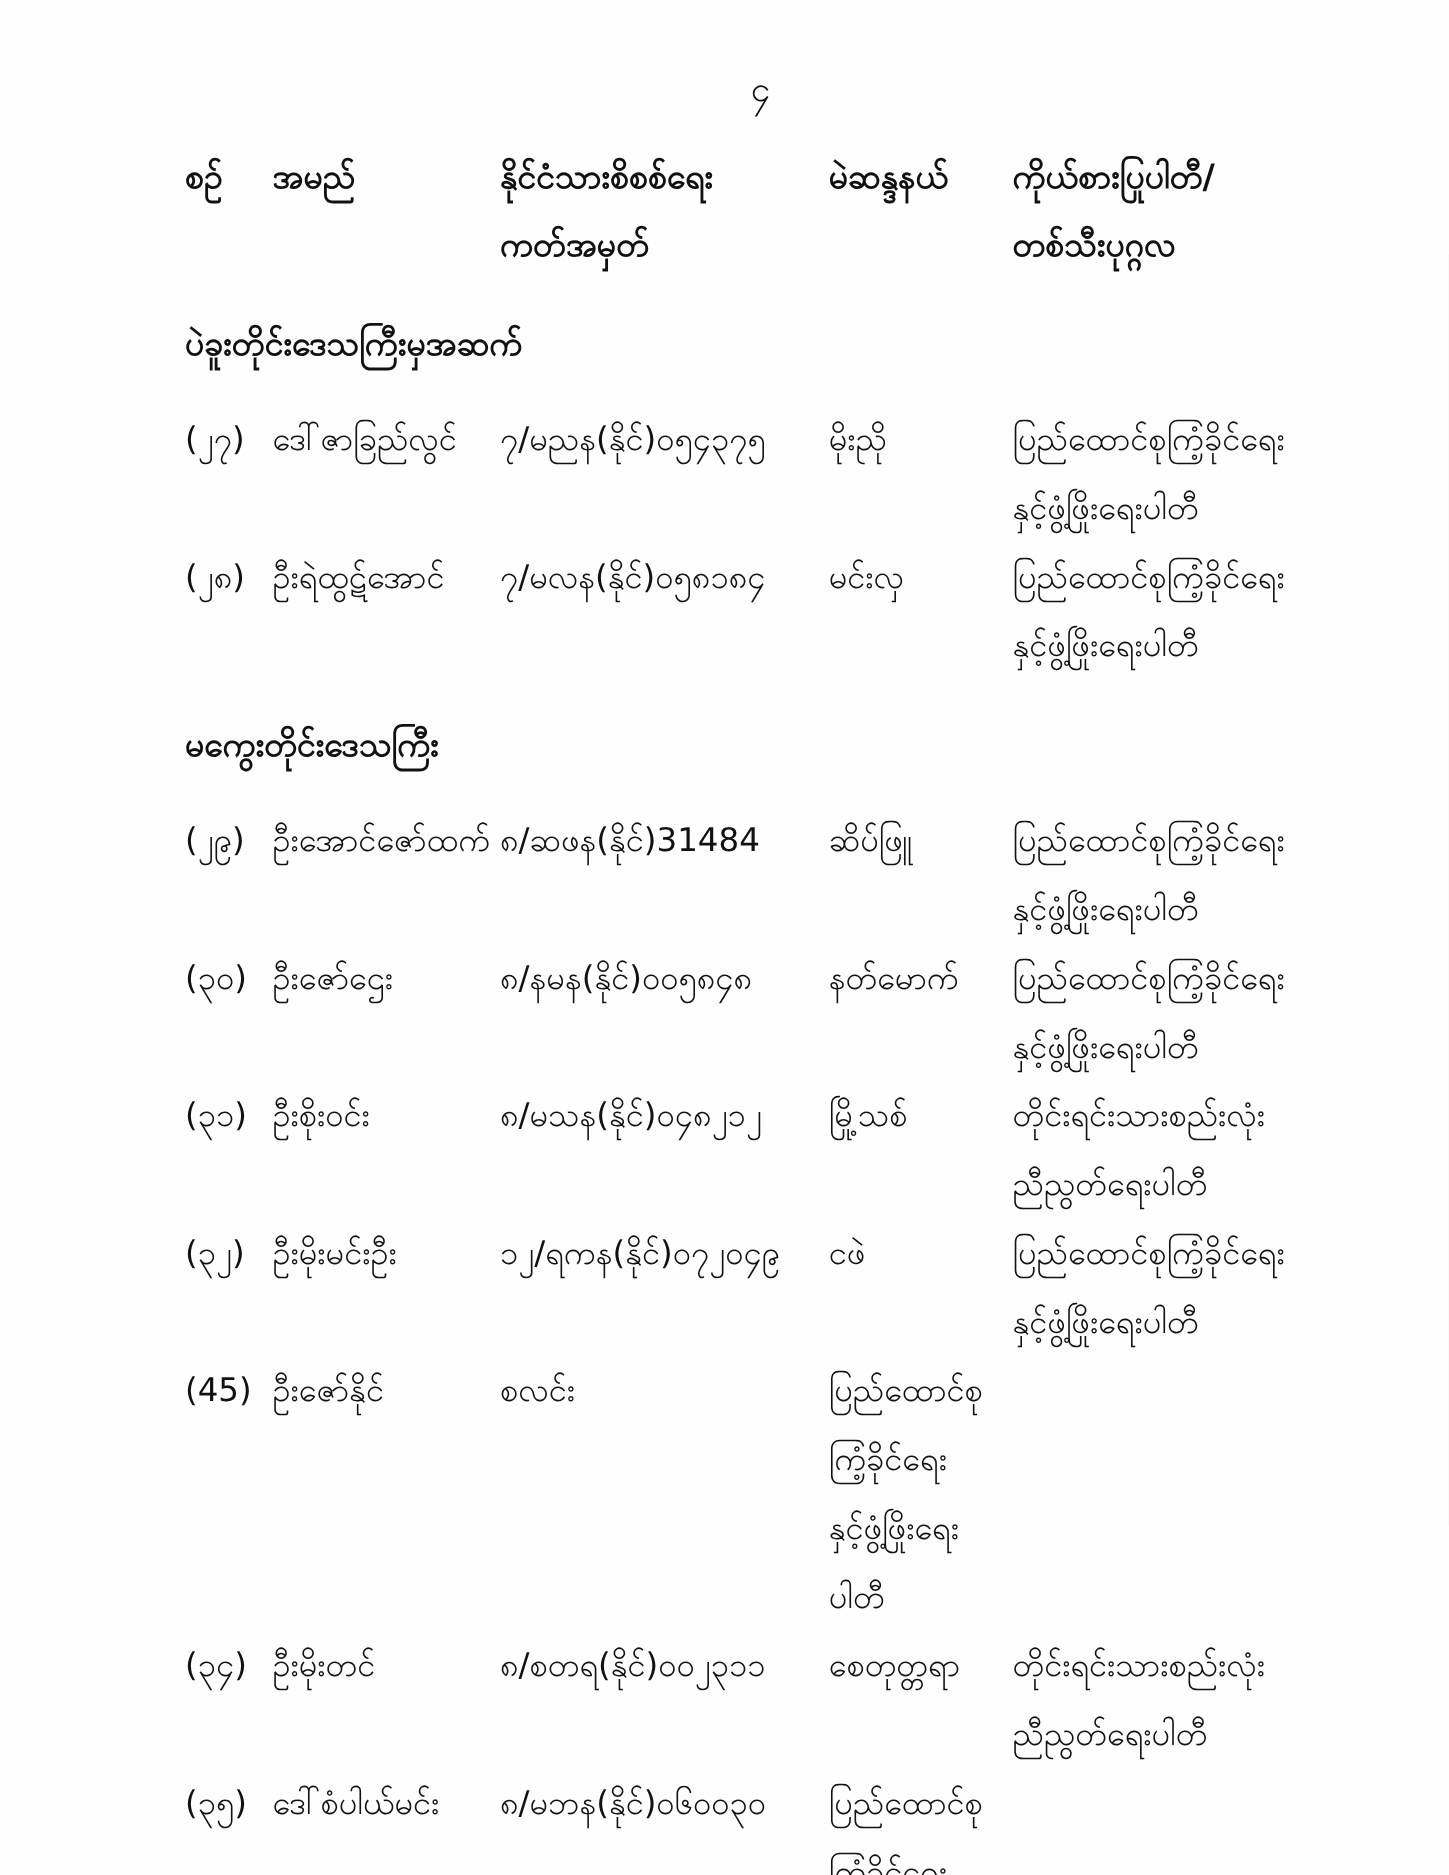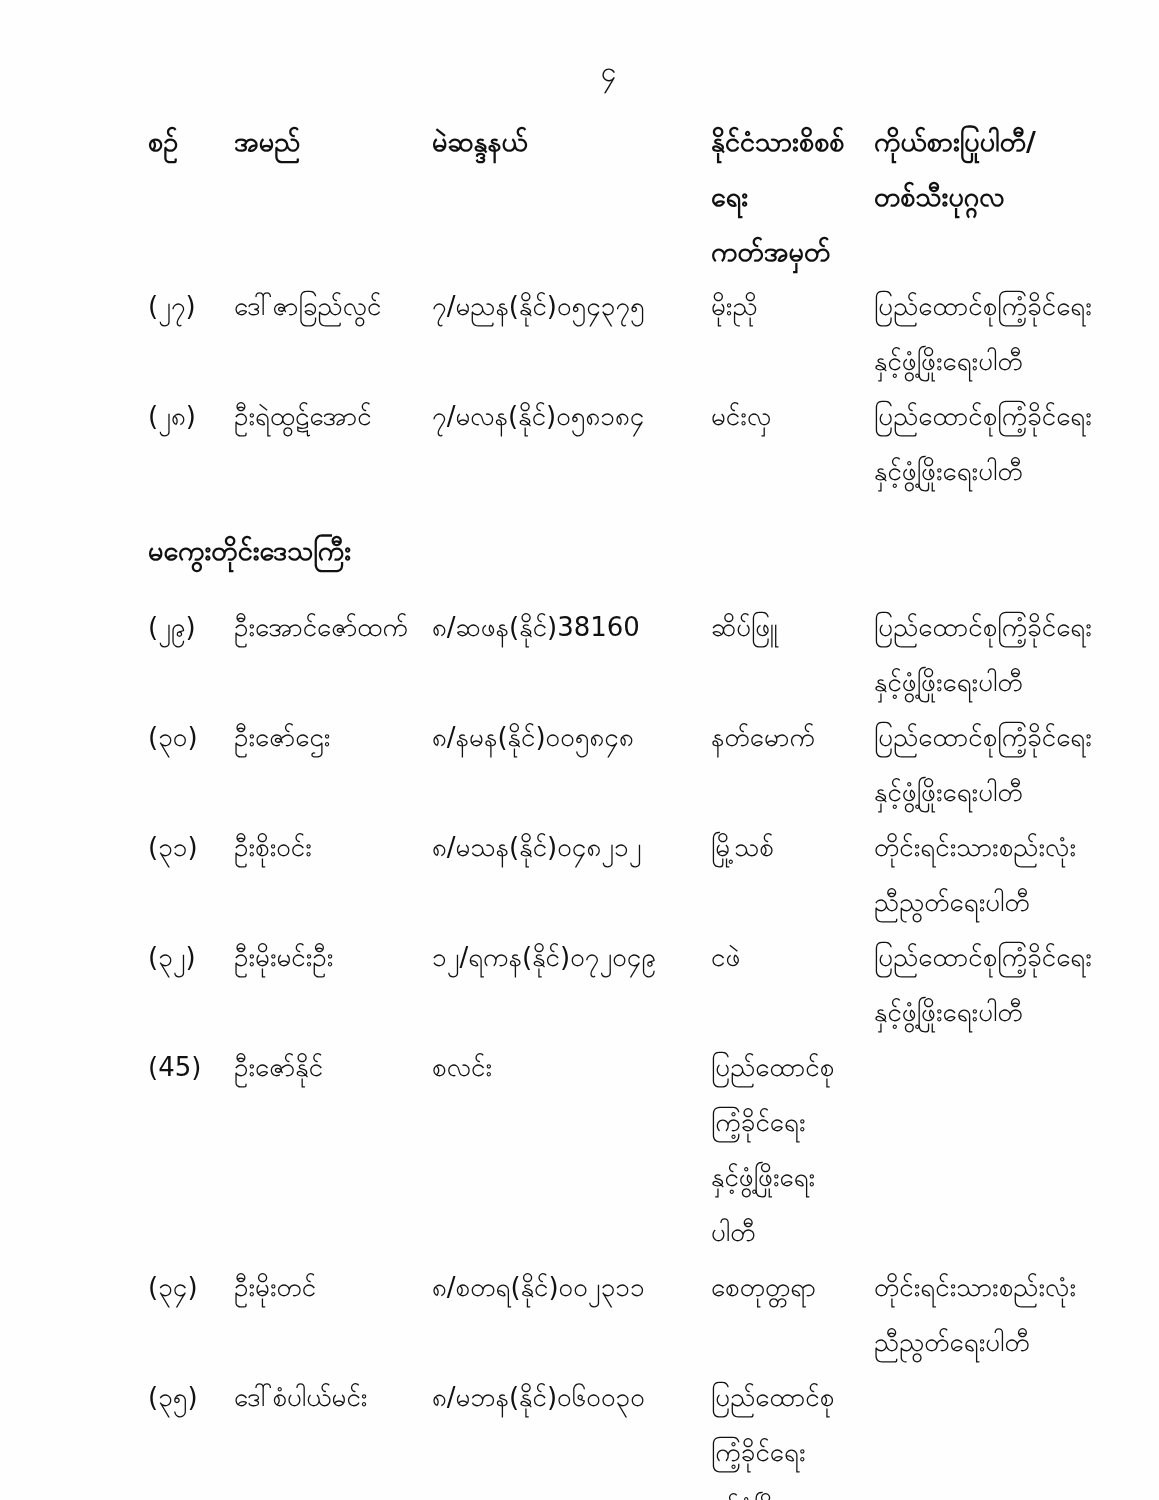--- a/index.html
+++ b/index.html
@@ -23,21 +23,21 @@
     text-align: center;
     font-size: 28px;
     line-height: 40px;
     margin-bottom: 22px;
     
     margin-left: -30px;
   }
   .row-grid {
     display: grid;
     grid-template-columns: 70px 182px 263px 147px 1fr;
-    column-gap: 16px;
+    column-gap: 0;
     align-items: start;
   }
   .cell {
     font-size: 26px;
     line-height: 55px;
   }
   .cell .line { display: block; }
   .table-header .cell {
     font-weight: bold;
     font-size: 27px;
@@ -62,33 +62,34 @@
   <div class="page-number">၄</div>
 
   <div class="row-grid table-header">
     <div class="cell">
       <span class="line">စဉ်</span>
     </div>
     <div class="cell">
       <span class="line">အမည်</span>
     </div>
     <div class="cell">
-      <span class="line">မဲဆန္ဒနယ်</span>
-    </div>
-    <div class="cell">
       <span class="line">နိုင်ငံသားစိစစ်ရေး</span>
       <span class="line">ကတ်အမှတ်</span>
     </div>
     <div class="cell">
+      <span class="line">မဲဆန္ဒနယ်</span>
+    </div>
+    <div class="cell">
       <span class="line">ကိုယ်စားပြုပါတီ/</span>
       <span class="line">တစ်သီးပုဂ္ဂလ</span>
     </div>
   </div>
 
   <div class="sections" id="sections">
+      <div class="section-title">ပဲခူးတိုင်းဒေသကြီးမှအဆက်</div>
       <div class="row-grid data-row">
         <div class="cell">
           <span class="line">(၂၇)</span>
         </div>
         <div class="cell">
           <span class="line">ဒေါ်ဇာခြည်လွင်</span>
         </div>
         <div class="cell">
           <span class="line">၇/မညန(နိုင်)၀၅၄၃၇၅</span>
         </div>
@@ -120,21 +121,21 @@
       </div>
       <div class="section-title">မကွေးတိုင်းဒေသကြီး</div>
       <div class="row-grid data-row">
         <div class="cell">
           <span class="line">(၂၉)</span>
         </div>
         <div class="cell">
           <span class="line">ဦးအောင်ဇော်ထက်</span>
         </div>
         <div class="cell">
-          <span class="line">၈/ဆဖန(နိုင်)38160</span>
+          <span class="line">၈/ဆဖန(နိုင်)31484</span>
         </div>
         <div class="cell">
           <span class="line">ဆိပ်ဖြူ</span>
         </div>
         <div class="cell">
           <span class="line">ပြည်ထောင်စုကြံ့ခိုင်ရေး</span>
           <span class="line">နှင့်ဖွံ့ဖြိုးရေးပါတီ</span>
         </div>
       </div>
       <div class="row-grid data-row">

